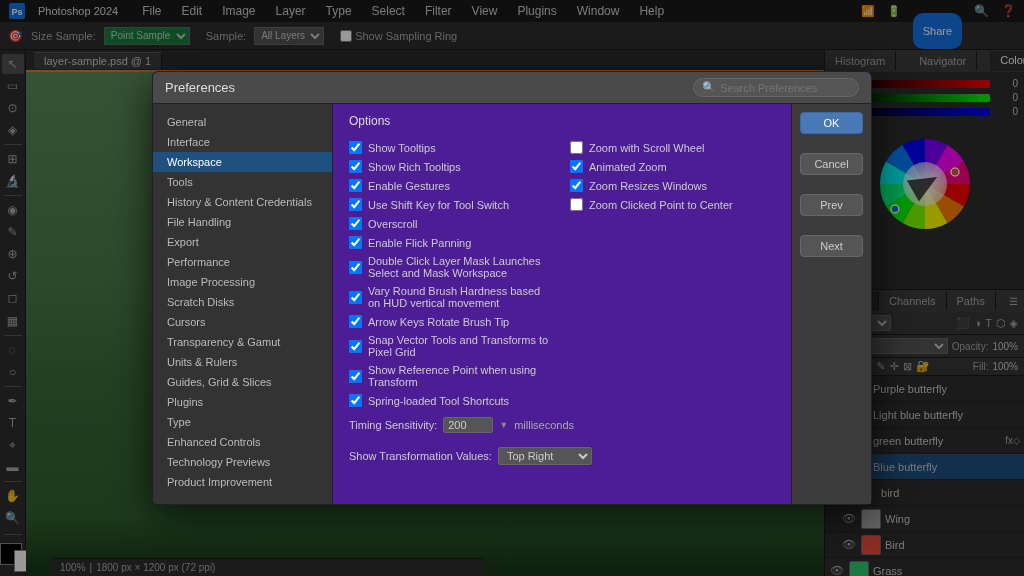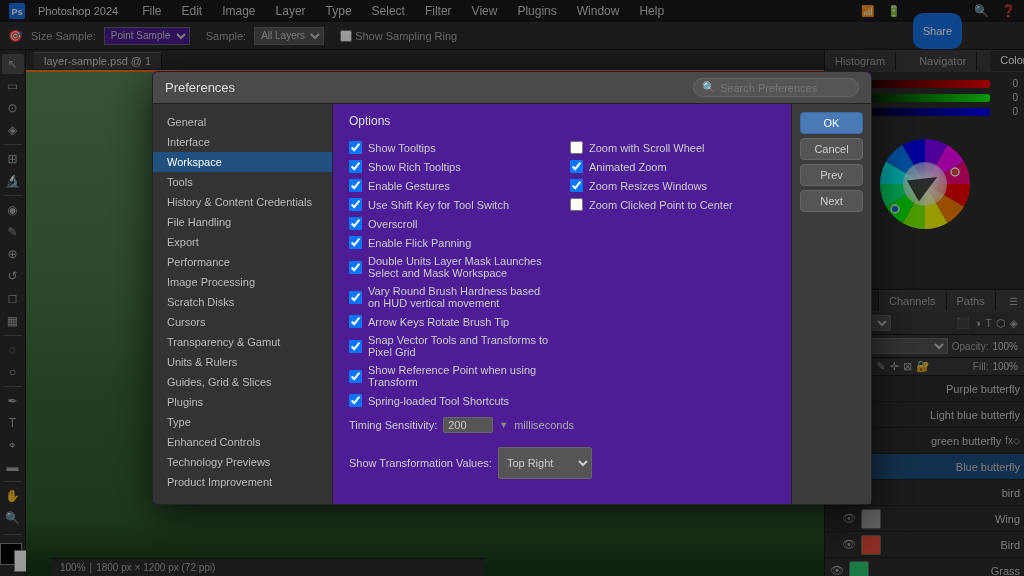--- a/index.html
+++ b/index.html
@@ -322,21 +322,20 @@
       border-radius: 2px;
       flex-shrink: 0;
     }
     .layer-name {
       flex: 1;
       font-size: 11px;
       color: #ccc;
       overflow: hidden;
       text-overflow: ellipsis;
       white-space: nowrap;
-      text-align: right;
     }
     .layer-fx {
       font-size: 10px;
       color: #aaa;
     }
     .layer-indent {
       padding-left: 16px;
     }
     .layer-group-arrow {
       font-size: 8px;
@@ -481,27 +480,27 @@
     }
     .pref-transform-label {
       color: #ccc;
       font-size: 11px;
     }
     .pref-transform-select {
       background: #555;
       border: 1px solid #666;
       color: #ccc;
       font-size: 11px;
-      padding: 8px 4px;
+      padding: 1px 4px;
       border-radius: 2px;
     }
     #pref-buttons {
       display: flex;
       flex-direction: column;
-      gap: 4px;
+      gap: 19px;
       padding: 8px;
       border-left: 1px solid #222;
       width: 80px;
       background: #3c3c3c;
     }
     .pref-btn {
       background: #555;
       border: 1px solid #666;
       color: #ccc;
       font-size: 11px;
@@ -591,21 +590,21 @@
   <span style="font-size:11px;color:#aaa;">📶</span>
   <span style="font-size:11px;color:#aaa;">🔋</span>
   <button style="background:#1473e6;color:#fff;border:none;border-radius:10px;padding:12px 10px;font-size:11px;cursor:pointer;margin-top:40px;">Share</button>
   <span style="font-size:12px;cursor:pointer;color:#aaa;">🔍</span>
   <span style="font-size:12px;cursor:pointer;color:#aaa;">❓</span>
 </div>
 
 <div id="options-bar">
   <span style="color:#aaa;font-size:12px;">🎯</span>
   <span style="color:#aaa;font-size:11px;">Size Sample:</span>
-  <select style="background:#4c1d95;border:1px solid #666;color:#ccc;font-size:10px;height:18px;padding:0 2px;">
+  <select style="background:#15803d;border:1px solid #666;color:#ccc;font-size:10px;height:18px;padding:0 2px;">
     <option>Point Sample</option>
   </select>
   <span style="color:#aaa;margin-left:8px;">Sample:</span>
   <select style="background:#555;border:1px solid #666;color:#ccc;font-size:10px;height:18px;padding:0 2px;">
     <option>All Layers</option>
   </select>
   <label style="display:flex;align-items:center;gap:3px;margin-left:8px;color:#aaa;">
     <input type="checkbox" style="width: 12px; height: 12px;">
     <span>Show Sampling Ring</span>
   </label>
@@ -874,21 +873,21 @@
               <div class="pref-row">
     <input type="checkbox" id="overscroll" checked="" style="">
     <label for="overscroll">Overscroll</label>
   </div>
               <div class="pref-row">
     <input type="checkbox" id="enable_flick" checked="" style="">
     <label for="enable_flick">Enable Flick Panning</label>
   </div>
               <div class="pref-row">
     <input type="checkbox" id="double_click_mask" checked="" style="">
-    <label for="double_click_mask">Double Units Layer Mask Launches Select and Mask Workspace</label>
+    <label for="double_click_mask">Double Click Layer Mask Launches Select and Mask Workspace</label>
   </div>
               <div class="pref-row">
     <input type="checkbox" id="vary_round_brush" checked="" style="">
     <label for="vary_round_brush">Vary Round Brush Hardness based on HUD vertical movement</label>
   </div>
               <div class="pref-row">
     <input type="checkbox" id="arrow_keys" checked="" style="">
     <label for="arrow_keys">Arrow Keys Rotate Brush Tip</label>
   </div>
               <div class="pref-row">

